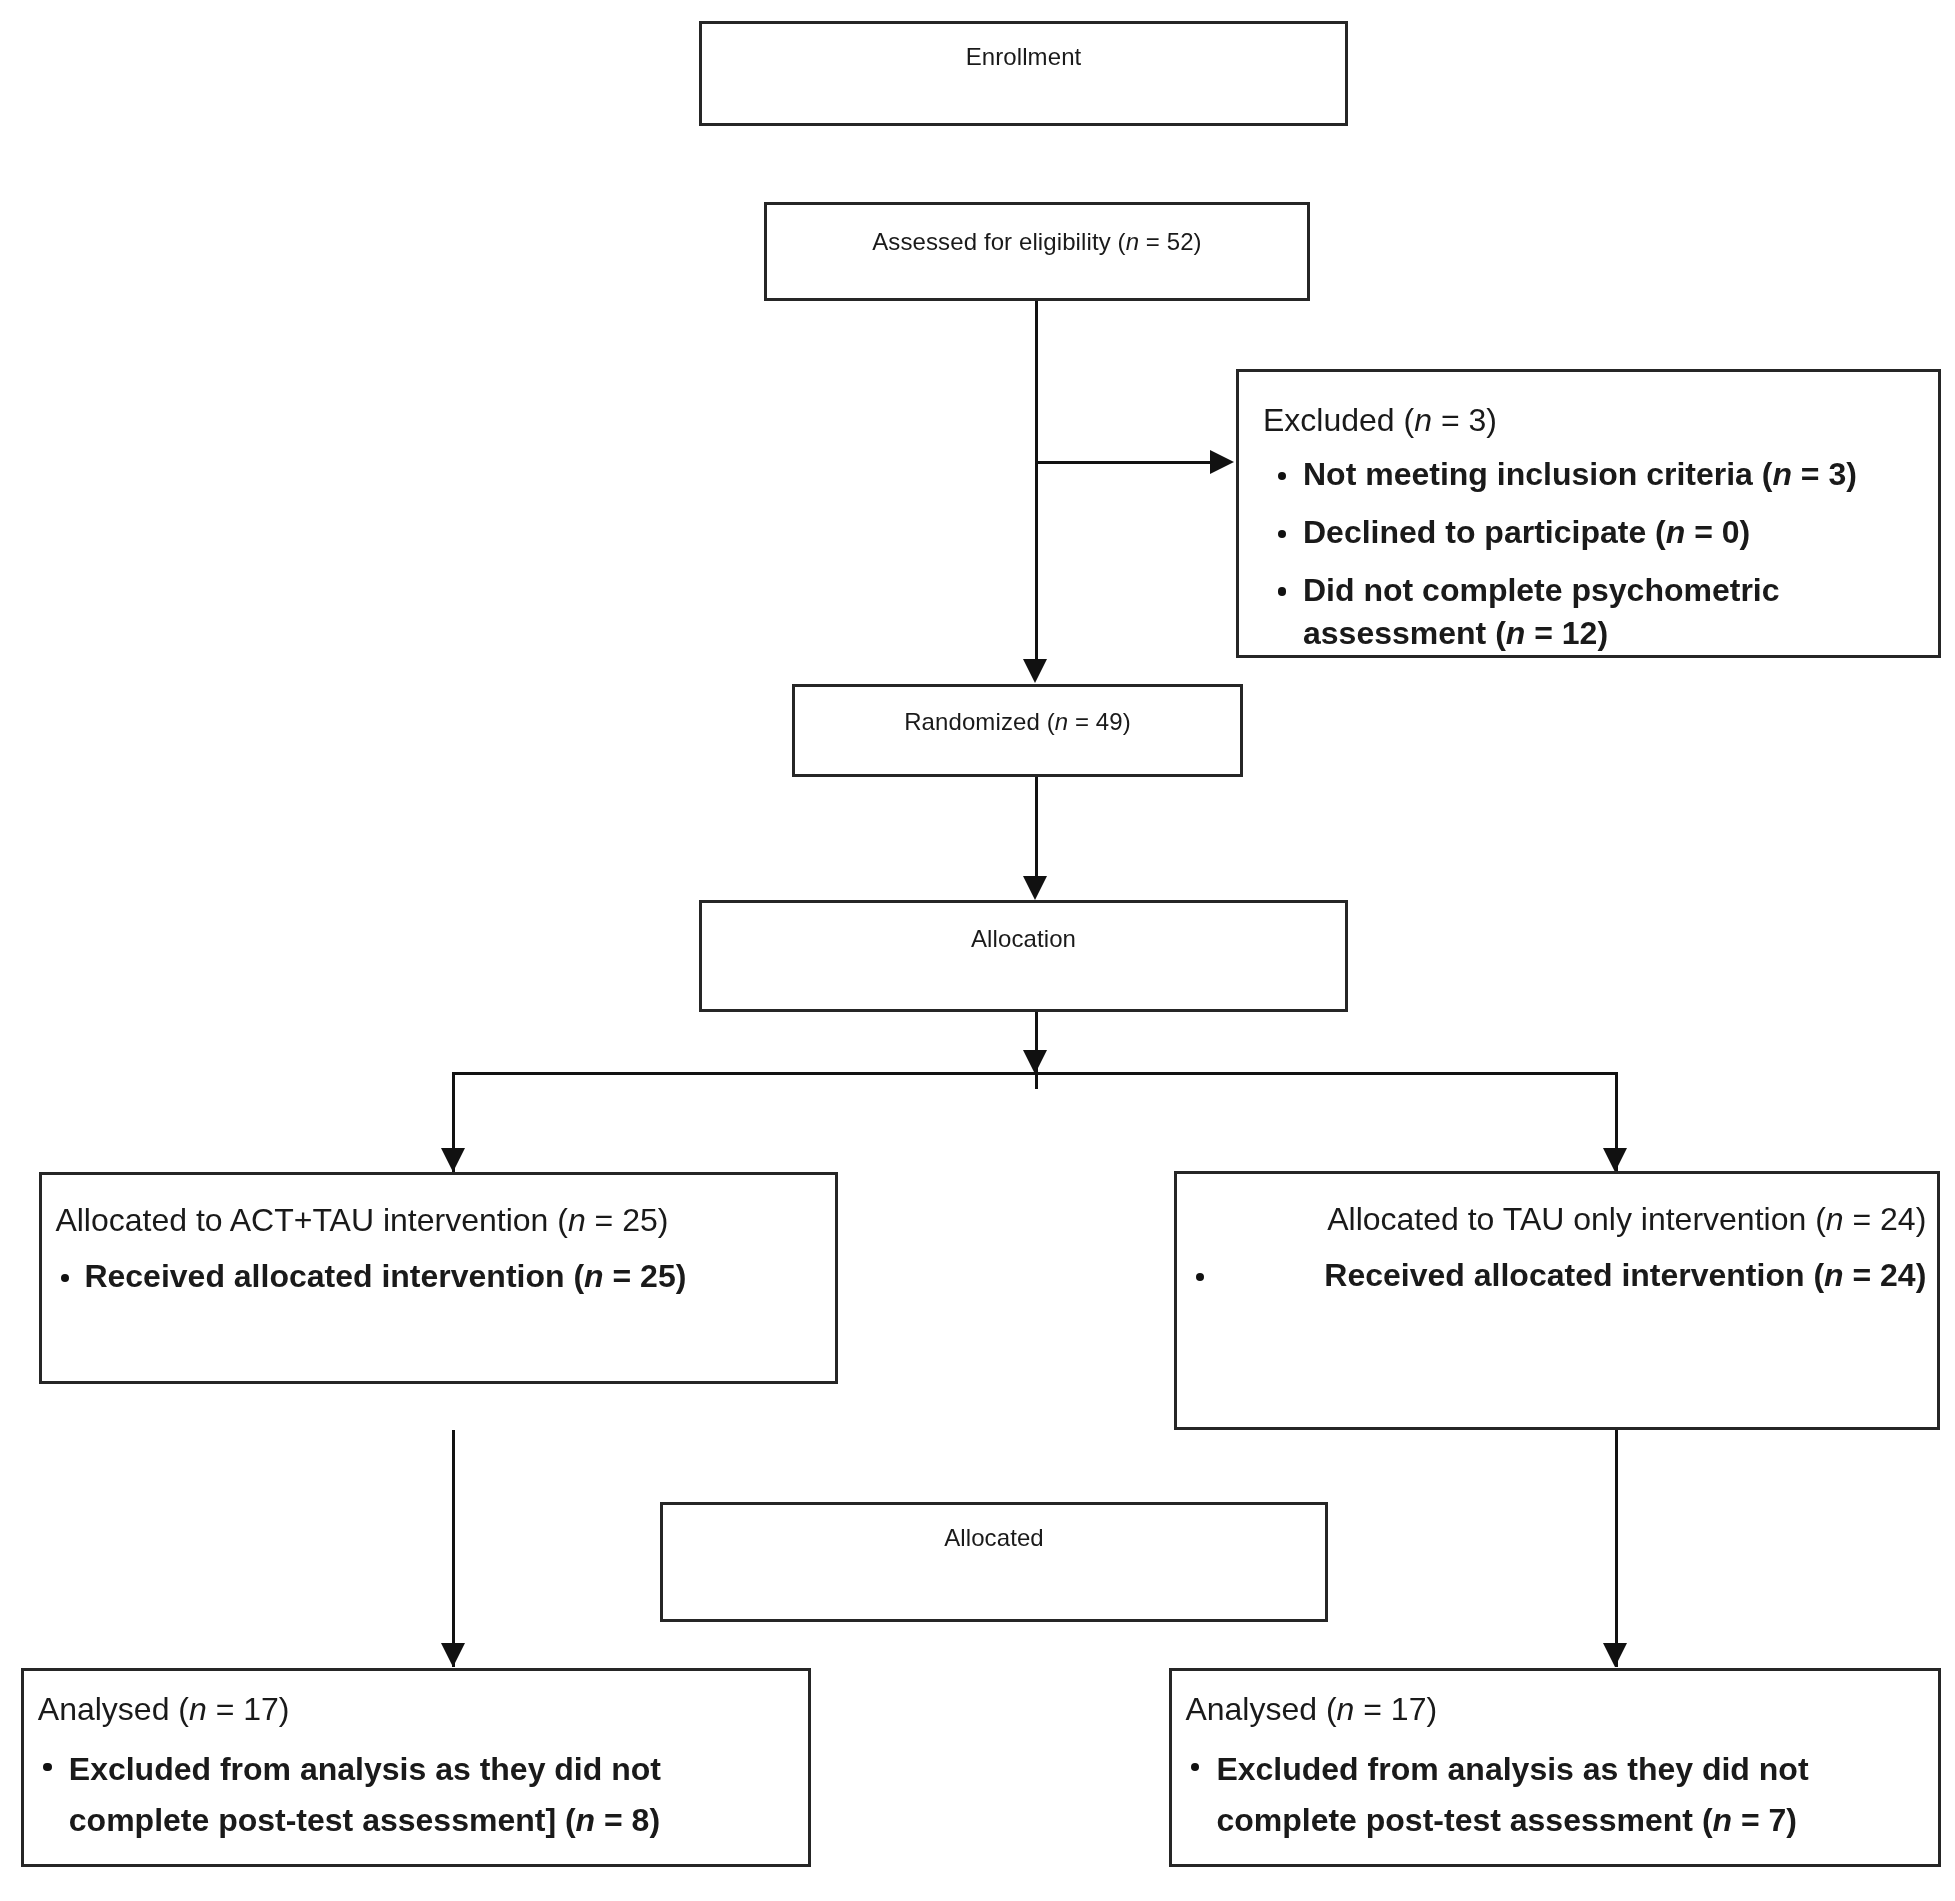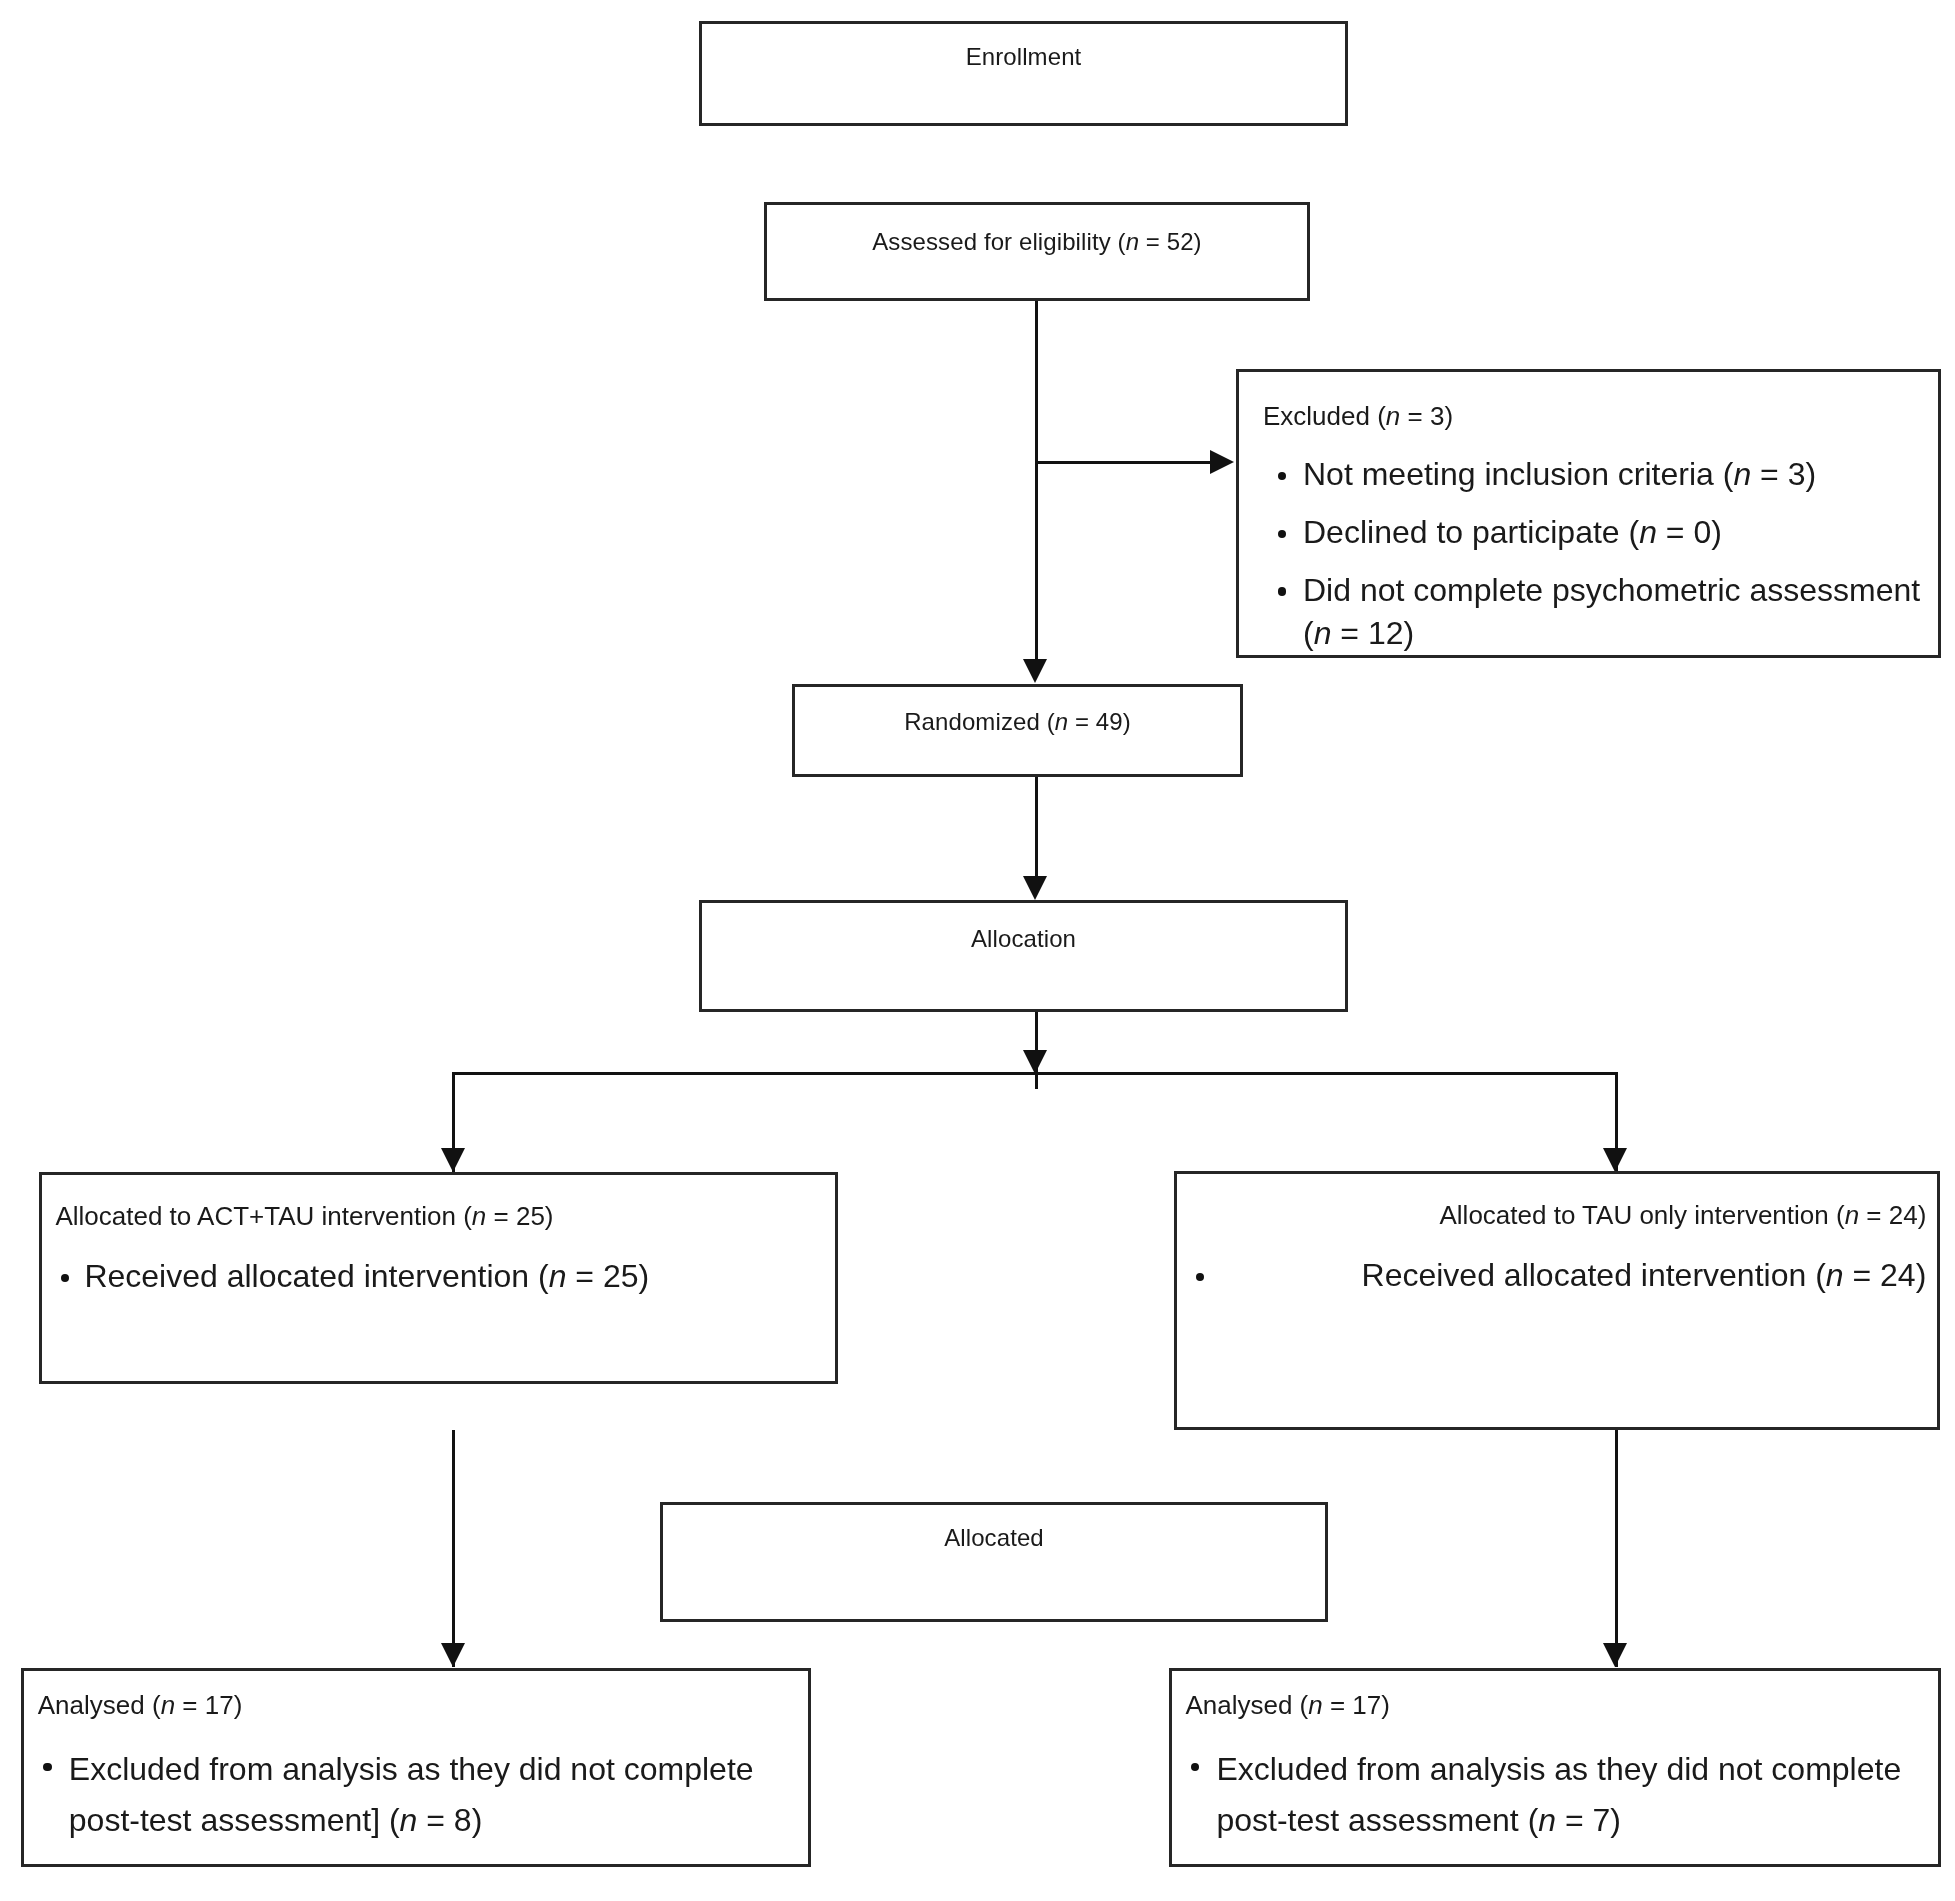--- a/index.html
+++ b/index.html
@@ -37,35 +37,36 @@
   }
   .txt {
     font-size: 24px;
     line-height: 1.34;
     letter-spacing: 0.1px;
     color: #1a1a1a;
     white-space: pre-wrap;
   }
   .body-txt {
     position: absolute;
-    font-size: 26px;
+    font-size: 32px;
     line-height: 1.35;
     color: #1a1a1a;
   }
   ul.bullets {
     list-style: none;
     margin: 0;
     padding: 0;
   }
   ul.bullets li {
     position: relative;
     margin: 0 0 14.7px 0;
     padding-left: 40px;
     font-size: 32px;
     line-height: 1.35;
+    font-weight: bold;
   }
   ul.bullets li::before {
     content: "";
     position: absolute;
     left: 14.7px;
     top: 18.7px;
     width: 8.7px;
     height: 8.7px;
     background: #111111;
     border-radius: 50%;

